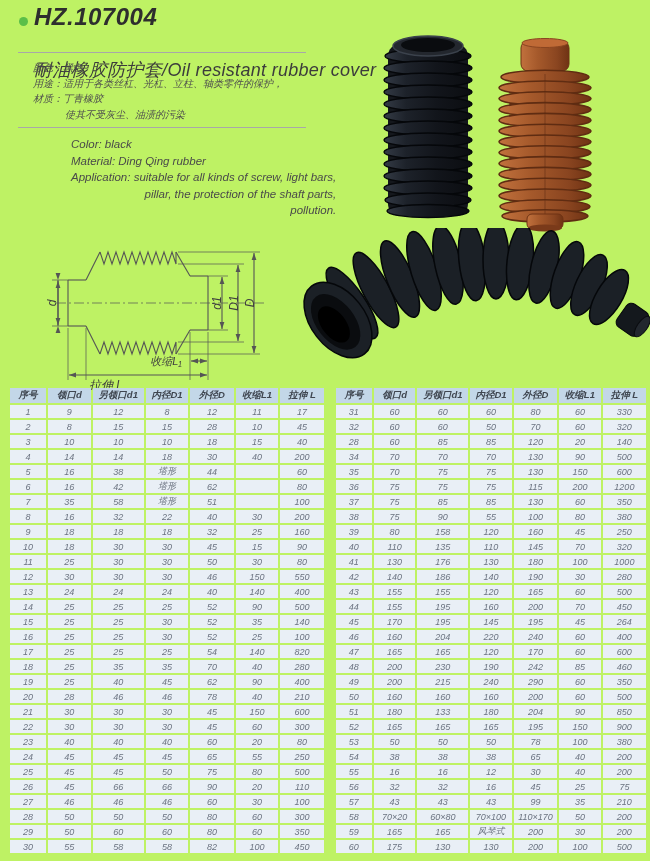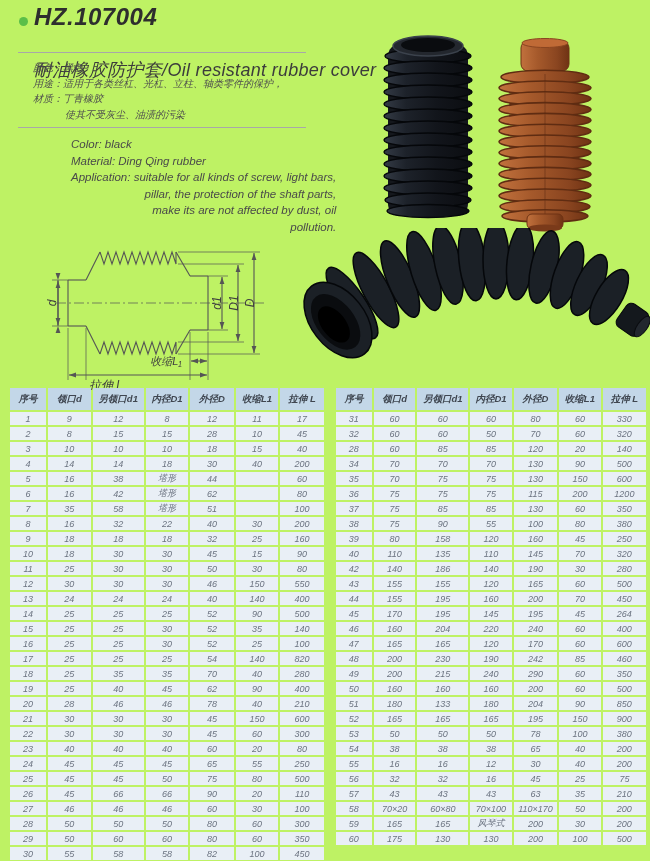--- a/index.html
+++ b/index.html
@@ -20,21 +20,21 @@
   .specs-en .indent{padding-left:69px;text-align:right;}
 
   
   .abs{position:absolute;}
 
   
   .dtable{position:absolute;top:386px;}
   #table-left{left:8px;width:318px;}
   #table-right{left:334px;width:314px;}
   table{border-collapse:separate;border-spacing:2px;width:100%;table-layout:fixed;}
-  th{background:#c3d7e8;color:#3f4650;font-weight:bold;font-size:9.5px;height:22px;padding:0;text-align:center;}
+  th{background:#c3d7e8;color:#3f4650;font-weight:bold;font-size:9.5px;height:15px;padding:0;text-align:center;}
   td{background:#e9eff6;color:#6b7380;font-size:9px;height:13px;padding:0;text-align:center;white-space:nowrap;overflow:hidden;}
 </style>
 </head>
 <body>
 
 <div id="page">
 
   <div class="bullet"></div>
   <div class="title">HZ.107004</div>
   <div class="subtitle">耐油橡胶防护套/Oil resistant rubber cover</div>
@@ -46,21 +46,20 @@
     <div>材质：丁青橡胶</div>
     <div class="indent">使其不受灰尘、油渍的污染</div>
   </div>
   <div class="divider" id="div2"></div>
 
   <div class="specs-en">
     <div>Color: black</div>
     <div>Material: Ding Qing rubber</div>
     <div>Application: suitable for all kinds of screw, light bars,</div>
     <div class="indent">pillar, the protection of the shaft parts,</div>
-    <div class="indent">make its are not affected by dust, oil</div>
     <div class="indent">pollution.</div>
   </div>
 
   <svg class="abs" style="left:380px;top:22px;" width="96" height="202" viewBox="0 0 96 202">
     <defs>
       <linearGradient id="ribBk" x1="0" y1="0" x2="1" y2="0">
         <stop offset="0" stop-color="#343b46"></stop>
           <stop offset="0.25" stop-color="#1d222a"></stop>
         <stop offset="0.6" stop-color="#12151b"></stop>
           <stop offset="1" stop-color="#0b0d11"></stop>
@@ -612,20 +611,29 @@
           <tr>
             <td>40</td>
             <td>110</td>
             <td>135</td>
             <td>110</td>
             <td>145</td>
             <td>70</td>
             <td>320</td>
           </tr>
           <tr>
+            <td>41</td>
+            <td>130</td>
+            <td>176</td>
+            <td>130</td>
+            <td>180</td>
+            <td>100</td>
+            <td>1000</td>
+          </tr>
+          <tr>
             <td>42</td>
             <td>140</td>
             <td>186</td>
             <td>140</td>
             <td>190</td>
             <td>30</td>
             <td>280</td>
           </tr>
           <tr>
             <td>43</td>
@@ -751,21 +759,21 @@
             <td>16</td>
             <td>45</td>
             <td>25</td>
             <td>75</td>
           </tr>
           <tr>
             <td>57</td>
             <td>43</td>
             <td>43</td>
             <td>43</td>
-            <td>63</td>
+            <td>99</td>
             <td>35</td>
             <td>210</td>
           </tr>
           <tr>
             <td>58</td>
             <td>70×20</td>
             <td>60×80</td>
             <td>70×100</td>
             <td>110×170</td>
             <td>50</td>

